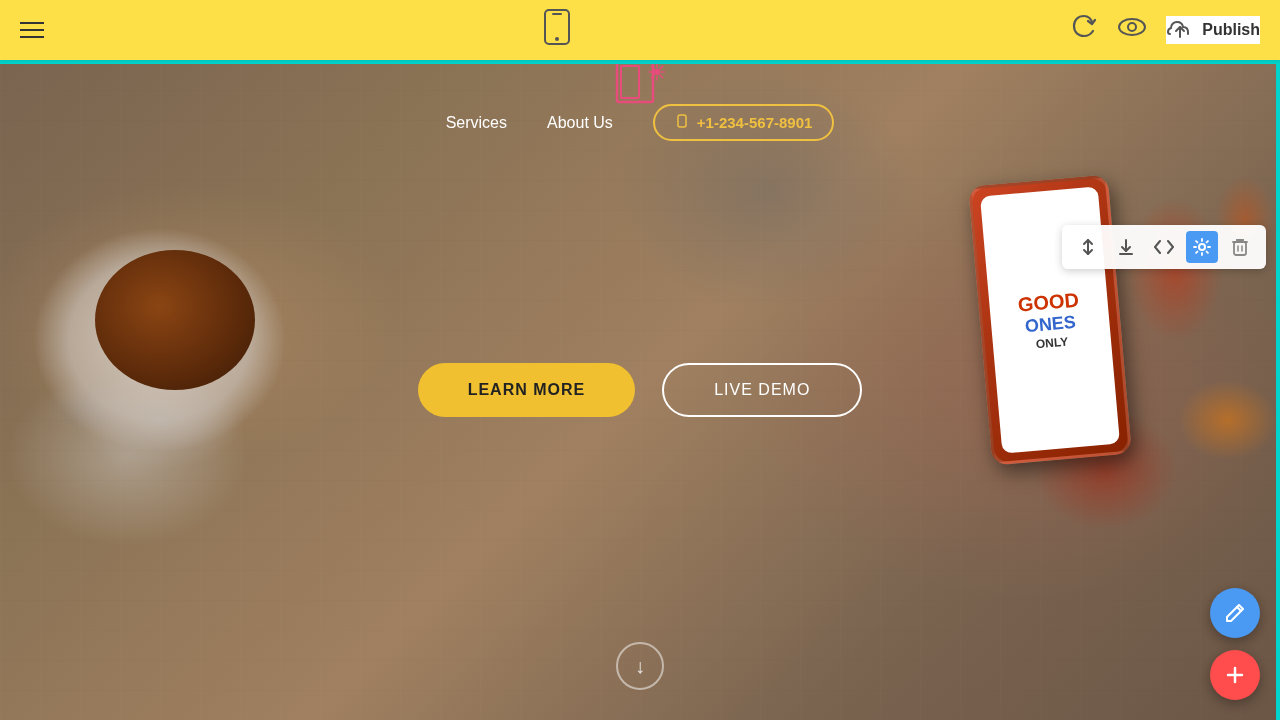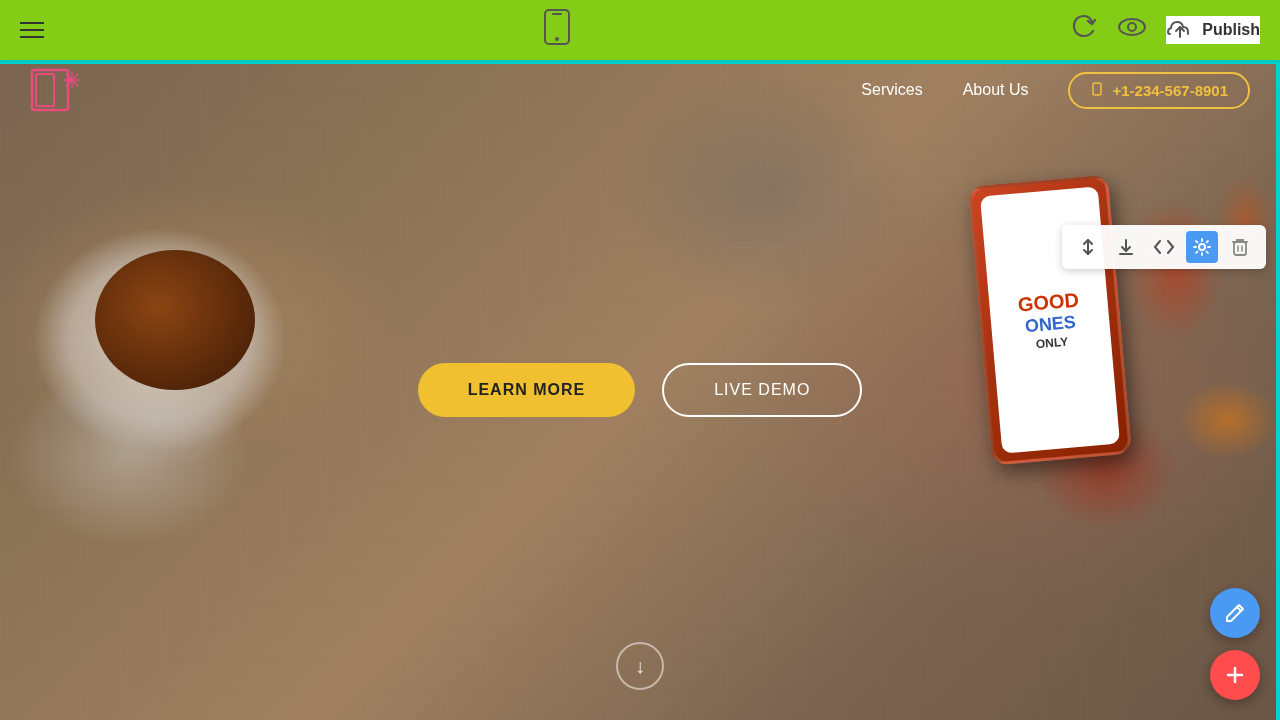--- a/index.html
+++ b/index.html
@@ -3,21 +3,21 @@
   <meta charset="utf-8">
   <style>
     * { margin: 0; padding: 0; box-sizing: border-box; }
     body { width: 1280px; height: 720px; overflow: hidden; font-family: Arial, sans-serif; background: #f0f0f0; }
 
     
     .toolbar {
       position: absolute;
       top: 0; left: 0; right: 0;
       height: 60px;
-      background: #84cc16;
+      background: #fde047;
       display: flex;
       align-items: center;
       justify-content: space-between;
       padding: 12px 20px;
       z-index: 100;
       box-shadow: 0 1px 3px rgba(0,0,0,0.1);
     }
     .toolbar-left { display: flex; align-items: center; }
     .toolbar-center { display: flex; align-items: center; }
     .toolbar-right { display: flex; align-items: center; gap: 20px; }
@@ -164,20 +164,21 @@
     
     .site-nav {
       position: absolute;
       top: 0; left: 0; right: 0;
       height: 60px;
       display: flex;
       align-items: center;
       justify-content: space-between;
       padding: 0 30px;
       z-index: 10;
+      flex-direction: column;
     }
 
     .site-logo {
       display: flex;
       align-items: center;
     }
 
     .site-nav-links {
       display: flex;
       align-items: center;

